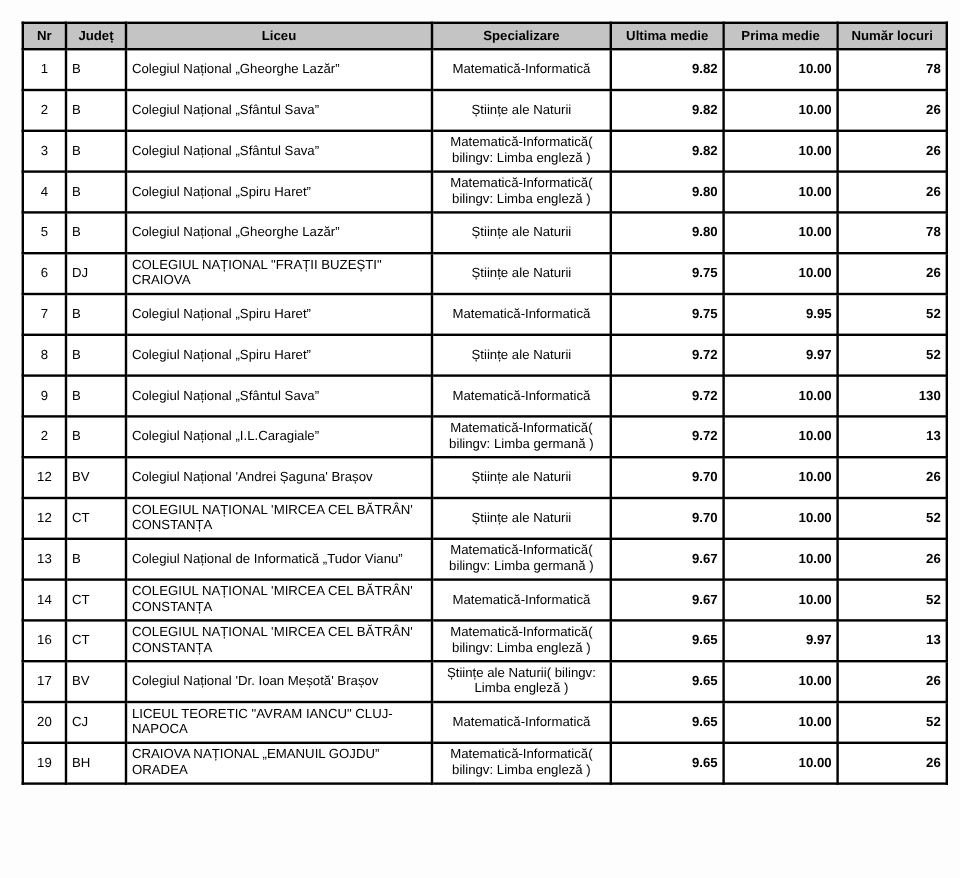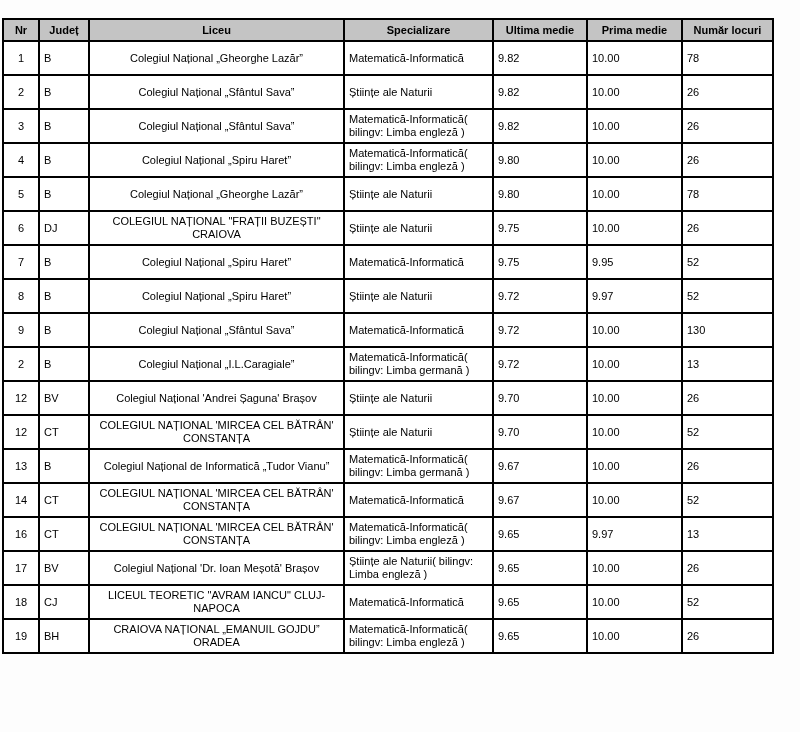--- a/index.html
+++ b/index.html
@@ -6,21 +6,21 @@
     margin: 0;
     padding: 0;
     background: #fdfdfd;
     width: 800px;
     height: 732px;
     font-family: "Liberation Sans", sans-serif;
     color: #000;
   }
   .table-wrap {
     position: absolute;
-    left: 2px;
+    left: 18px;
     top: 18px;
   }
   table.results {
     border-collapse: collapse;
     table-layout: fixed;
     width: 770px;
     background: #fff;
   }
   table.results th,
   table.results td {
@@ -48,25 +48,25 @@
   col.c-nr            { width: 36px; }
   col.c-judet         { width: 50px; }
   col.c-liceu         { width: 255px; }
   col.c-specializare  { width: 149px; }
   col.c-ultima_medie  { width: 94px; }
   col.c-prima_medie   { width: 95px; }
   col.c-numar_locuri  { width: 91px; }
   
   td.col-nr           { text-align: center; padding: 1px 2px; }
   td.col-judet        { text-align: left; padding-left: 3px; }
-  td.col-liceu        { text-align: center; }
-  td.col-specializare { text-align: left; }
+  td.col-liceu        { text-align: left; }
+  td.col-specializare { text-align: center; }
   td.col-ultima_medie,
   td.col-prima_medie,
-  td.col-numar_locuri { text-align: left; }
+  td.col-numar_locuri { text-align: right; font-weight: bold; }
 </style>
 </head>
 <body style="background: rgb(253, 253, 253);">
 
 <div class="table-wrap">
   <table class="results">
     <colgroup>
       <col class="c-nr">
       <col class="c-judet">
       <col class="c-liceu">
@@ -225,21 +225,21 @@
         <tr>
           <td class="col-nr">17</td>
           <td class="col-judet">BV</td>
           <td class="col-liceu">Colegiul Național 'Dr. Ioan Meșotă' Brașov</td>
           <td class="col-specializare">Științe ale Naturii( bilingv: Limba engleză )</td>
           <td class="col-ultima_medie">9.65</td>
           <td class="col-prima_medie">10.00</td>
           <td class="col-numar_locuri">26</td>
         </tr>
         <tr>
-          <td class="col-nr">18</td>
+          <td class="col-nr">20</td>
           <td class="col-judet">CJ</td>
           <td class="col-liceu">LICEUL TEORETIC "AVRAM IANCU" CLUJ-NAPOCA</td>
           <td class="col-specializare">Matematică-Informatică</td>
           <td class="col-ultima_medie">9.65</td>
           <td class="col-prima_medie">10.00</td>
           <td class="col-numar_locuri">52</td>
         </tr>
         <tr>
           <td class="col-nr">19</td>
           <td class="col-judet">BH</td>

